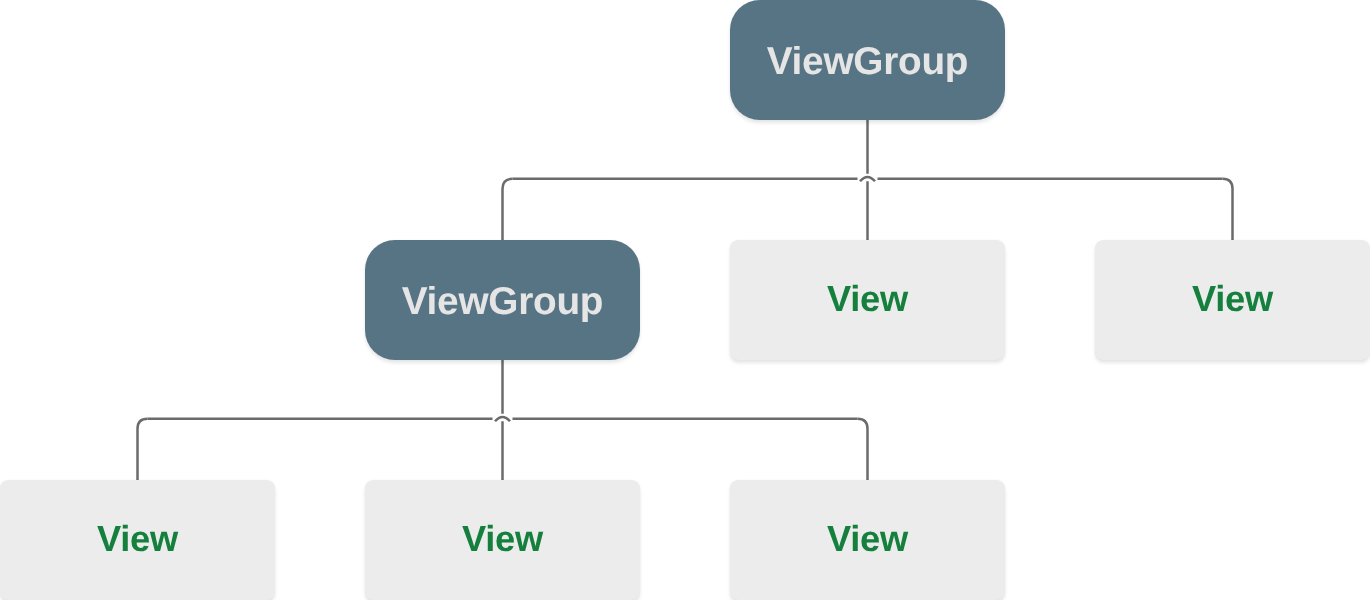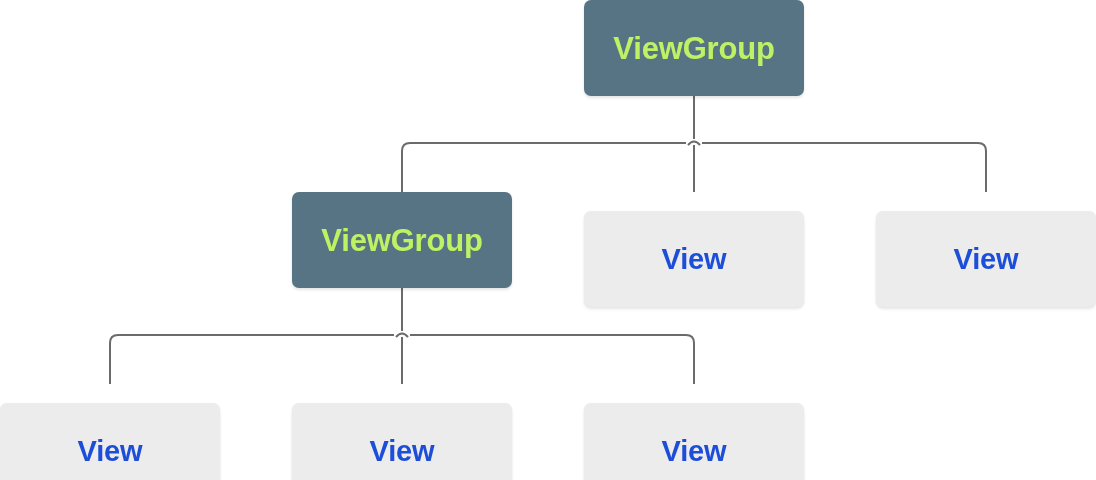--- a/index.html
+++ b/index.html
@@ -30,26 +30,26 @@
     box-sizing: border-box;
     display: flex;
     align-items: center;
     justify-content: center;
     border-radius: 7px;
     box-shadow: 0 2px 3px rgba(0,0,0,0.10), 0 0 1px rgba(0,0,0,0.06);
     user-select: none;
   }
   .node.viewgroup {
     background: #577484;
-    color: #bef264;
+    color: #e5e5e5;
+    border-radius: 24px;
   }
   .node.view {
     background: #ececec;
-    color: #1d4ed8;
-    margin-top: 19px;
+    color: #15803d;
   }
   .node-label {
     font-weight: bold;
     line-height: 1;
     white-space: nowrap;
   }
   .node.viewgroup .node-label {
     font-size: 31px;
     letter-spacing: -0.2px;
   }

